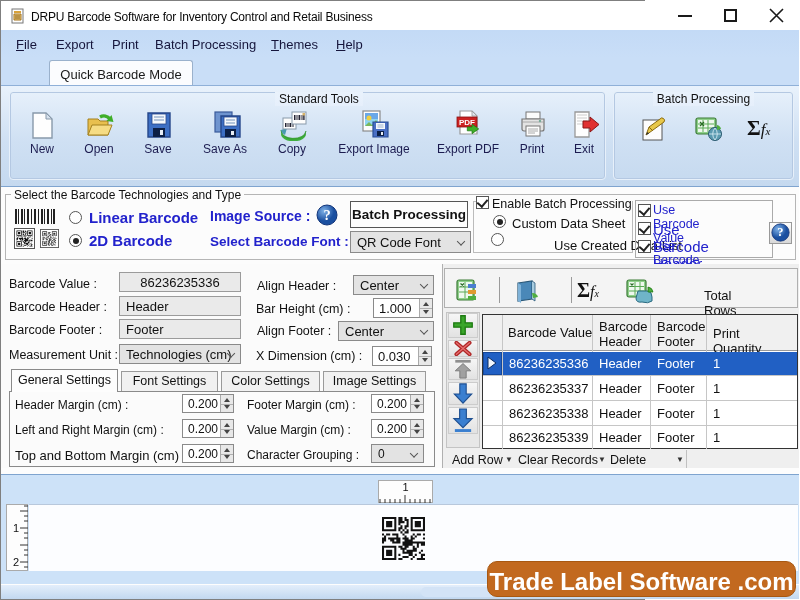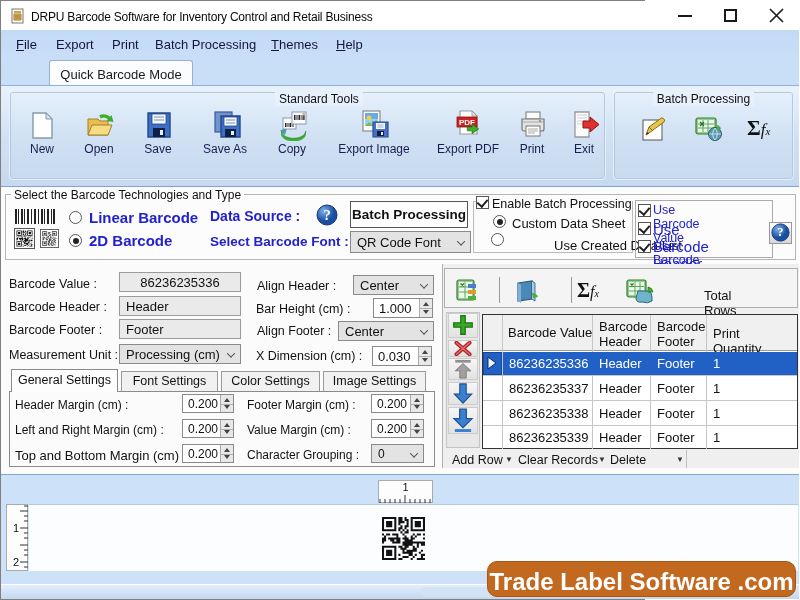--- a/index.html
+++ b/index.html
@@ -215,21 +215,21 @@
       <g transform="translate(2.5,2.5) scale(0.7619)" fill="#111" opacity="0.85">
         <path d="M0 0h7v1H0zM14 0h7v1H14zM0 1h1v1H0zM6 1h1v1H6zM9 1h3v1H9zM14 1h1v1H14zM20 1h1v1H20zM0 2h1v1H0zM2 2h3v1H2zM6 2h1v1H6zM8 2h2v1H8zM14 2h1v1H14zM16 2h3v1H16zM20 2h1v1H20zM0 3h1v1H0zM2 3h3v1H2zM6 3h1v1H6zM9 3h2v1H9zM14 3h1v1H14zM16 3h3v1H16zM20 3h1v1H20zM0 4h1v1H0zM2 4h3v1H2zM6 4h1v1H6zM8 4h1v1H8zM11 4h2v1H11zM14 4h1v1H14zM16 4h3v1H16zM20 4h1v1H20zM0 5h1v1H0zM6 5h1v1H6zM10 5h2v1H10zM14 5h1v1H14zM20 5h1v1H20zM0 6h7v1H0zM8 6h1v1H8zM10 6h1v1H10zM12 6h1v1H12zM14 6h7v1H14zM8 7h2v1H8zM12 7h1v1H12zM0 8h3v1H0zM5 8h4v1H5zM11 8h2v1H11zM15 8h2v1H15zM19 8h1v1H19zM2 9h2v1H2zM8 9h1v1H8zM12 9h2v1H12zM17 9h1v1H17zM0 10h2v1H0zM4 10h3v1H4zM9 10h3v1H9zM14 10h2v1H14zM18 10h3v1H18zM1 11h2v1H1zM6 11h2v1H6zM10 11h2v1H10zM16 11h2v1H16zM0 12h2v1H0zM5 12h3v1H5zM10 12h4v1H10zM16 12h3v1H16zM9 13h3v1H9zM14 13h2v1H14zM18 13h2v1H18zM0 14h7v1H0zM9 14h2v1H9zM13 14h2v1H13zM17 14h2v1H17zM0 15h1v1H0zM6 15h1v1H6zM8 15h3v1H8zM13 15h1v1H13zM16 15h2v1H16zM0 16h1v1H0zM2 16h3v1H2zM6 16h1v1H6zM9 16h2v1H9zM13 16h3v1H13zM18 16h2v1H18zM0 17h1v1H0zM2 17h3v1H2zM6 17h1v1H6zM8 17h2v1H8zM12 17h2v1H12zM16 17h1v1H16zM0 18h1v1H0zM2 18h3v1H2zM6 18h1v1H6zM9 18h3v1H9zM14 18h2v1H14zM18 18h2v1H18zM0 19h1v1H0zM6 19h1v1H6zM8 19h2v1H8zM12 19h2v1H12zM16 19h2v1H16zM0 20h7v1H0zM9 20h2v1H9zM13 20h3v1H13zM18 20h1v1H18z"></path>
       </g>
     </svg>
 
 <div class="rad" style="left:68px;top:210px;"></div>
 <div class="abs bold" style="left:88px;top:208px;font-size:15px;color:#2222cc;">Linear Barcode</div>
 <div class="rad on" style="left:68px;top:233px;"></div>
 <div class="abs bold" style="left:88px;top:231px;font-size:15px;color:#2222cc;">2D Barcode</div>
 
-<div class="abs bold" style="left:209px;top:207px;font-size:14px;color:#2222cc;">Data Source :</div>
+<div class="abs bold" style="left:209px;top:207px;font-size:14px;color:#2222cc;">Image Source :</div>
 <svg class="abs" style="left:315px;top:203px;" width="22" height="22" viewBox="0 0 22 22">
       <defs>
         <radialGradient id="qg" cx="0.35" cy="0.3">
           <stop offset="0" stop-color="#7fb2e8"></stop>
           <stop offset="1" stop-color="#1a4fa0"></stop>
         </radialGradient>
       </defs>
       <circle cx="11" cy="11" r="10" fill="url(#qg)" stroke="#12357a" stroke-width="1"></circle>
       <text x="11" y="15.5" font-size="14.5" font-weight="bold" fill="#fff" text-anchor="middle" font-family="Liberation Serif">?</text>
     </svg>
@@ -265,21 +265,21 @@
 <div class="abs" style="left:0;top:263px;width:798px;height:204px;background:#fbfbfb;"></div>
 
 <div class="lbl" style="left:8px;top:276px;">Barcode Value :</div>
 <div class="tbox" style="left:118px;top:271px;width:122px;height:20px;text-align:center;padding-left:0;">86236235336</div>
 <div class="lbl" style="left:8px;top:299px;">Barcode Header :</div>
 <div class="tbox" style="left:118px;top:295px;width:122px;height:20px;">Header</div>
 <div class="lbl" style="left:8px;top:322px;">Barcode Footer :</div>
 <div class="tbox" style="left:118px;top:318px;width:122px;height:20px;">Footer</div>
 <div class="lbl" style="left:8px;top:347px;">Measurement Unit :</div>
 <div class="ddown" style="left:118px;top:343px;width:122px;height:20px;">
-      <span class="tx">Processing (cm)</span>
+      <span class="tx">Technologies (cm)</span>
       <span class="ch"></span>
     </div>
 <div class="lbl" style="left:256px;top:278px;">Align Header :</div>
 <div class="ddown" style="left:352px;top:274px;width:81px;height:20px;">
       <span class="tx">Center</span>
       <span class="ch"></span>
     </div>
 <div class="lbl" style="left:255px;top:301px;">Bar Height (cm) :</div>
 <div class="spin" style="left:372px;top:297px;width:60px;height:20px;">
       <span class="tx">1.000</span>

